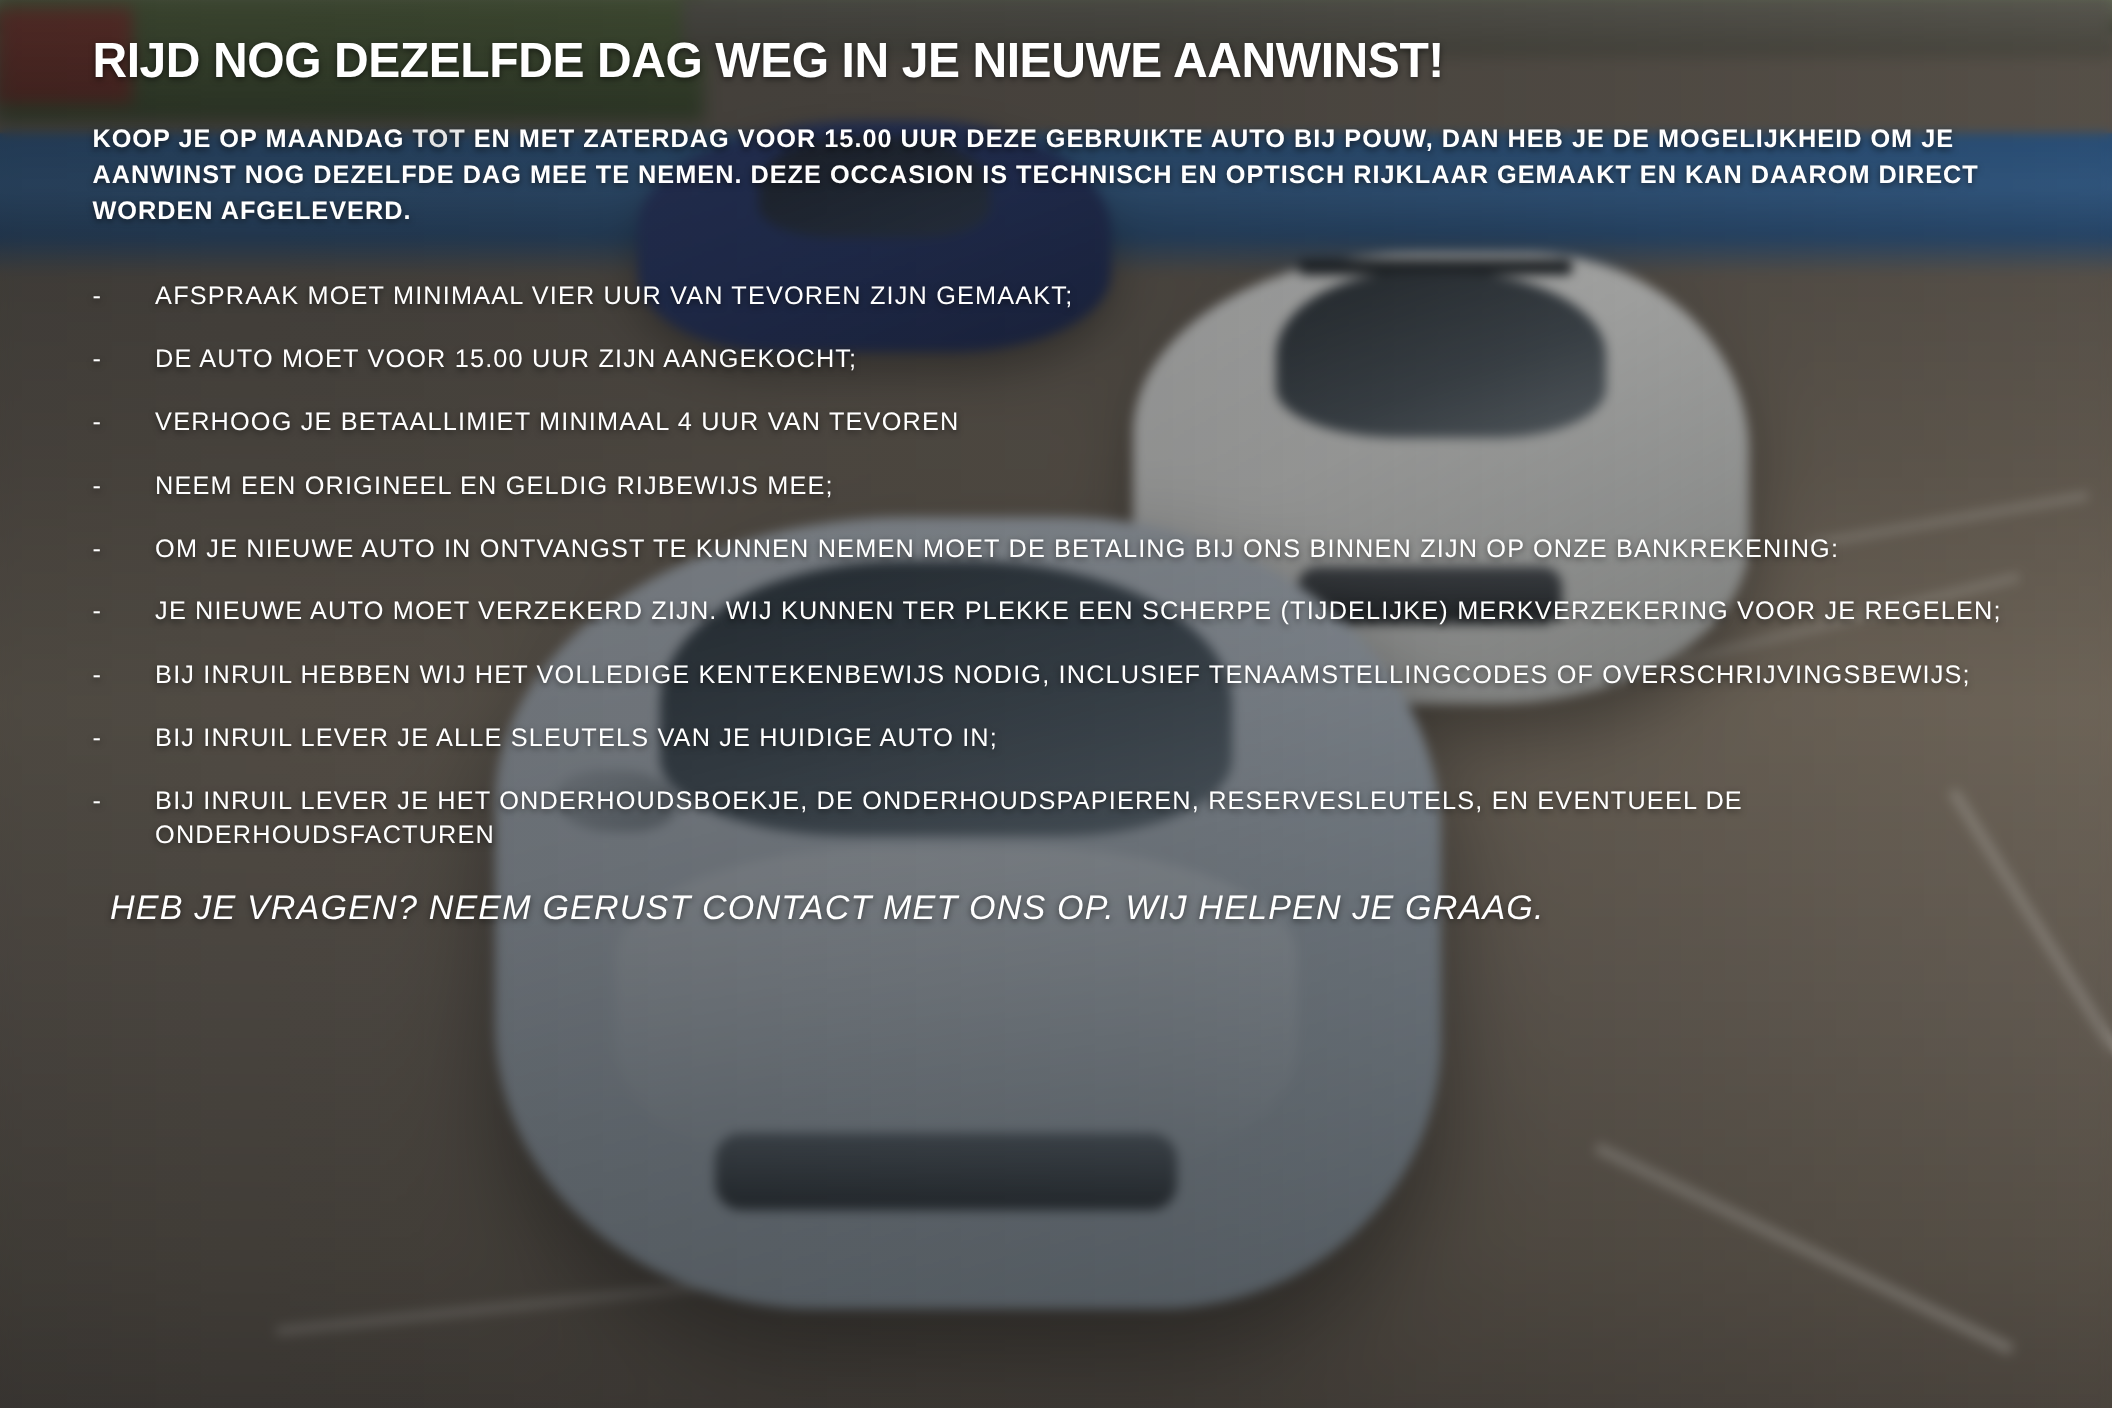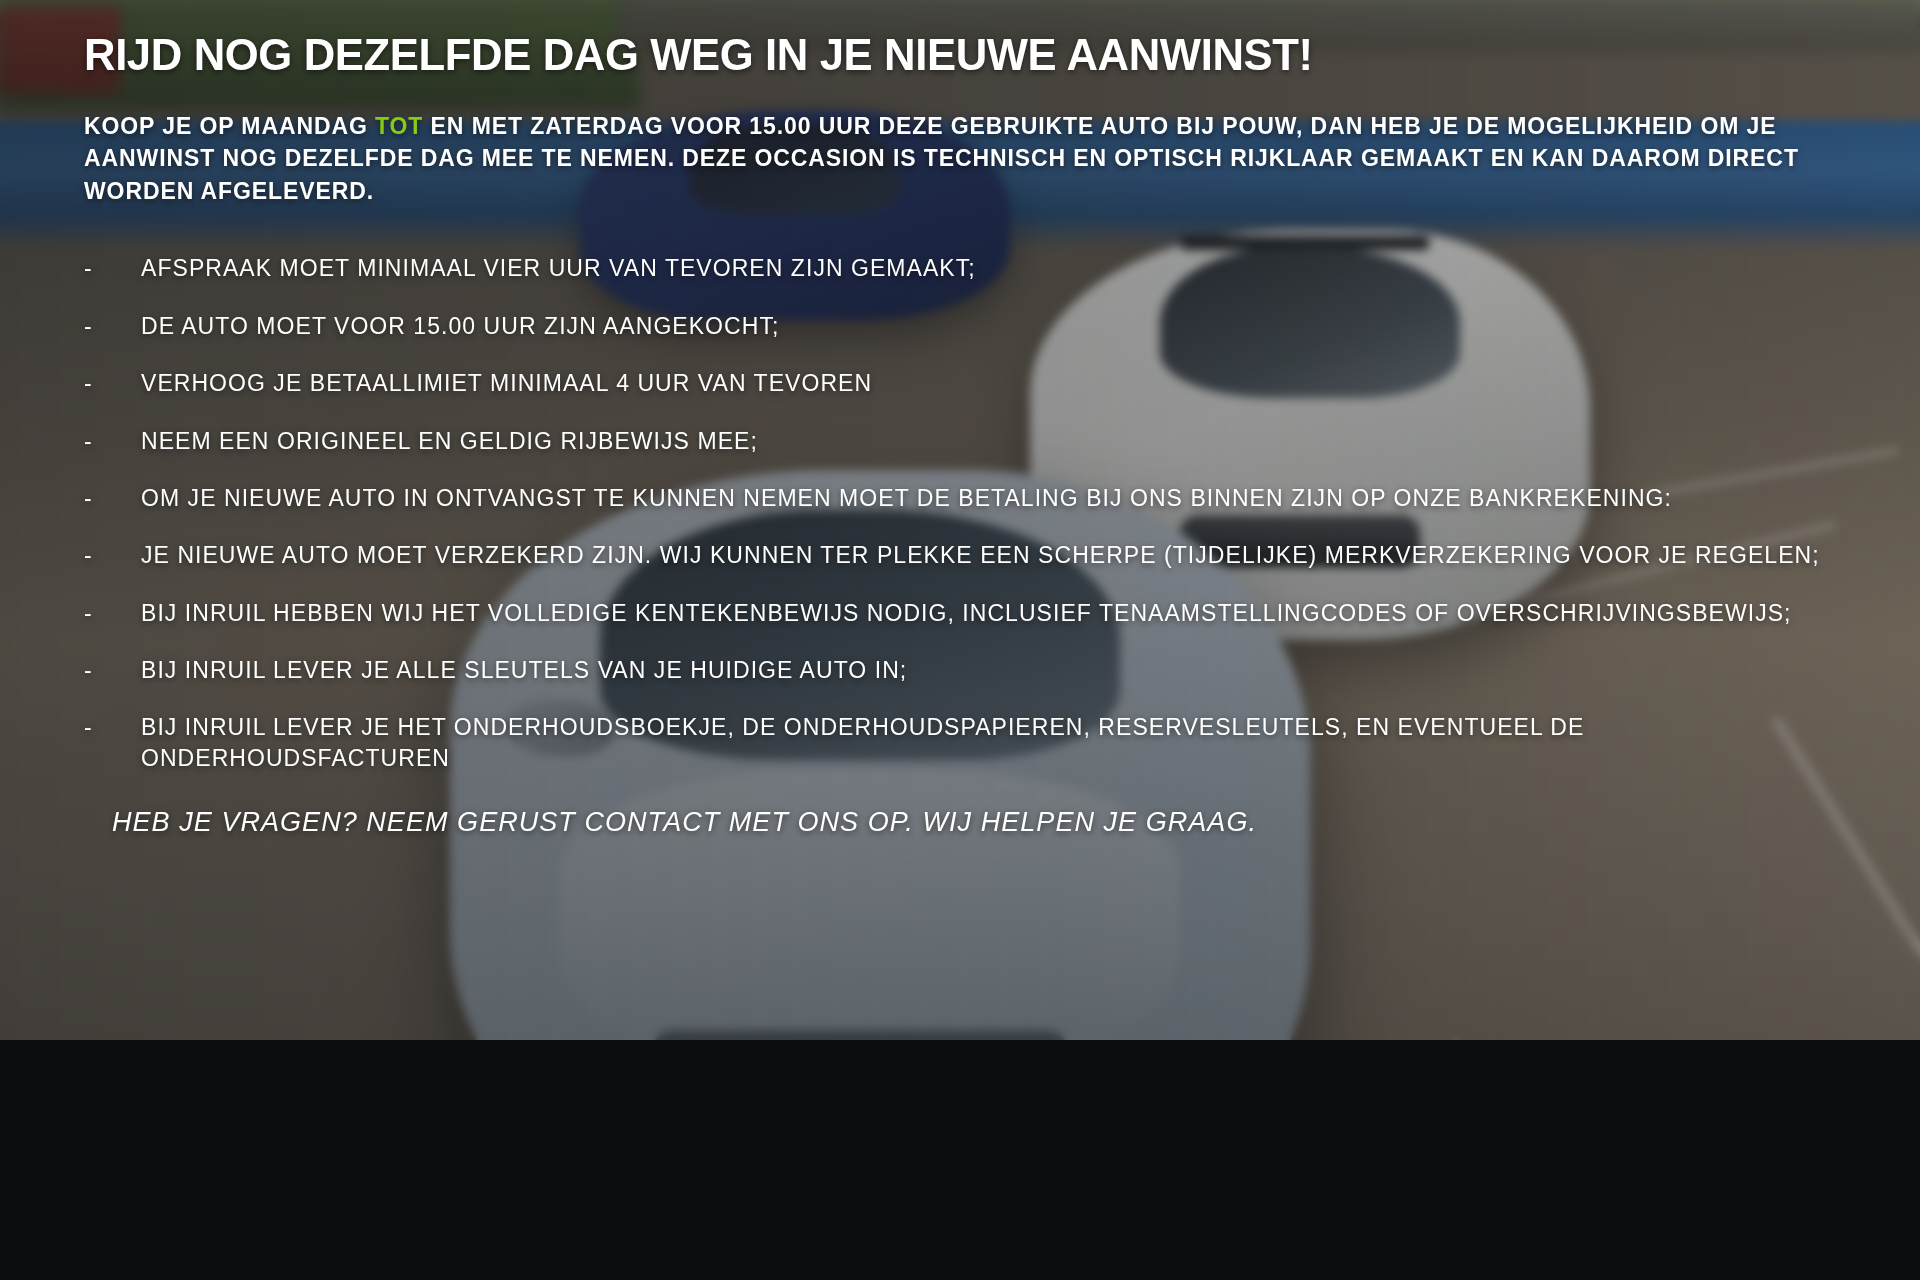--- a/index.html
+++ b/index.html
@@ -7,21 +7,21 @@
     padding: 0;
     background: #0b0d0f;
   }
   body {
     font-family: "Liberation Sans", sans-serif;
   }
 
   .banner {
     position: relative;
     width: 1920px;
-    height: 1040px;
+    height: 1280px;
     overflow: hidden;
     background: #4a4740;
   }
 
   
   .bg {
     position: absolute;
     inset: 0;
     z-index: 0;
     background:
@@ -226,21 +226,21 @@
 
   .intro {
     font-size: 23px;
     font-weight: 700;
     line-height: 1.42;
     letter-spacing: 0.9px;
     text-transform: uppercase;
     margin: 0 0 46px 0;
     max-width: 1760px;
   }
-  .intro .accent { color: #84cc16; }
+  .intro .accent { color: #e5e5e5; }
 
   .rules-title {
     font-size: 23px;
     font-weight: 400;
     letter-spacing: 1.1px;
     text-transform: uppercase;
     text-decoration: underline;
     text-underline-offset: 5px;
     margin: 0 0 30px 0;
   }
@@ -265,22 +265,22 @@
     flex: 0 0 auto;
     width: 32px;
   }
   ul.rules li .txt {
     flex: 1 1 auto;
     margin-left: 25px;
   }
 
   .closing {
     margin-top: 34px;
-    margin-left: 28px;
-    font-size: 27px;
+    margin-left: 16px;
+    font-size: 31px;
     font-style: italic;
     font-weight: 400;
     letter-spacing: 1.05px;
     text-transform: uppercase;
   }
 </style>
 </head>
 <body>
 
 <div class="banner">

